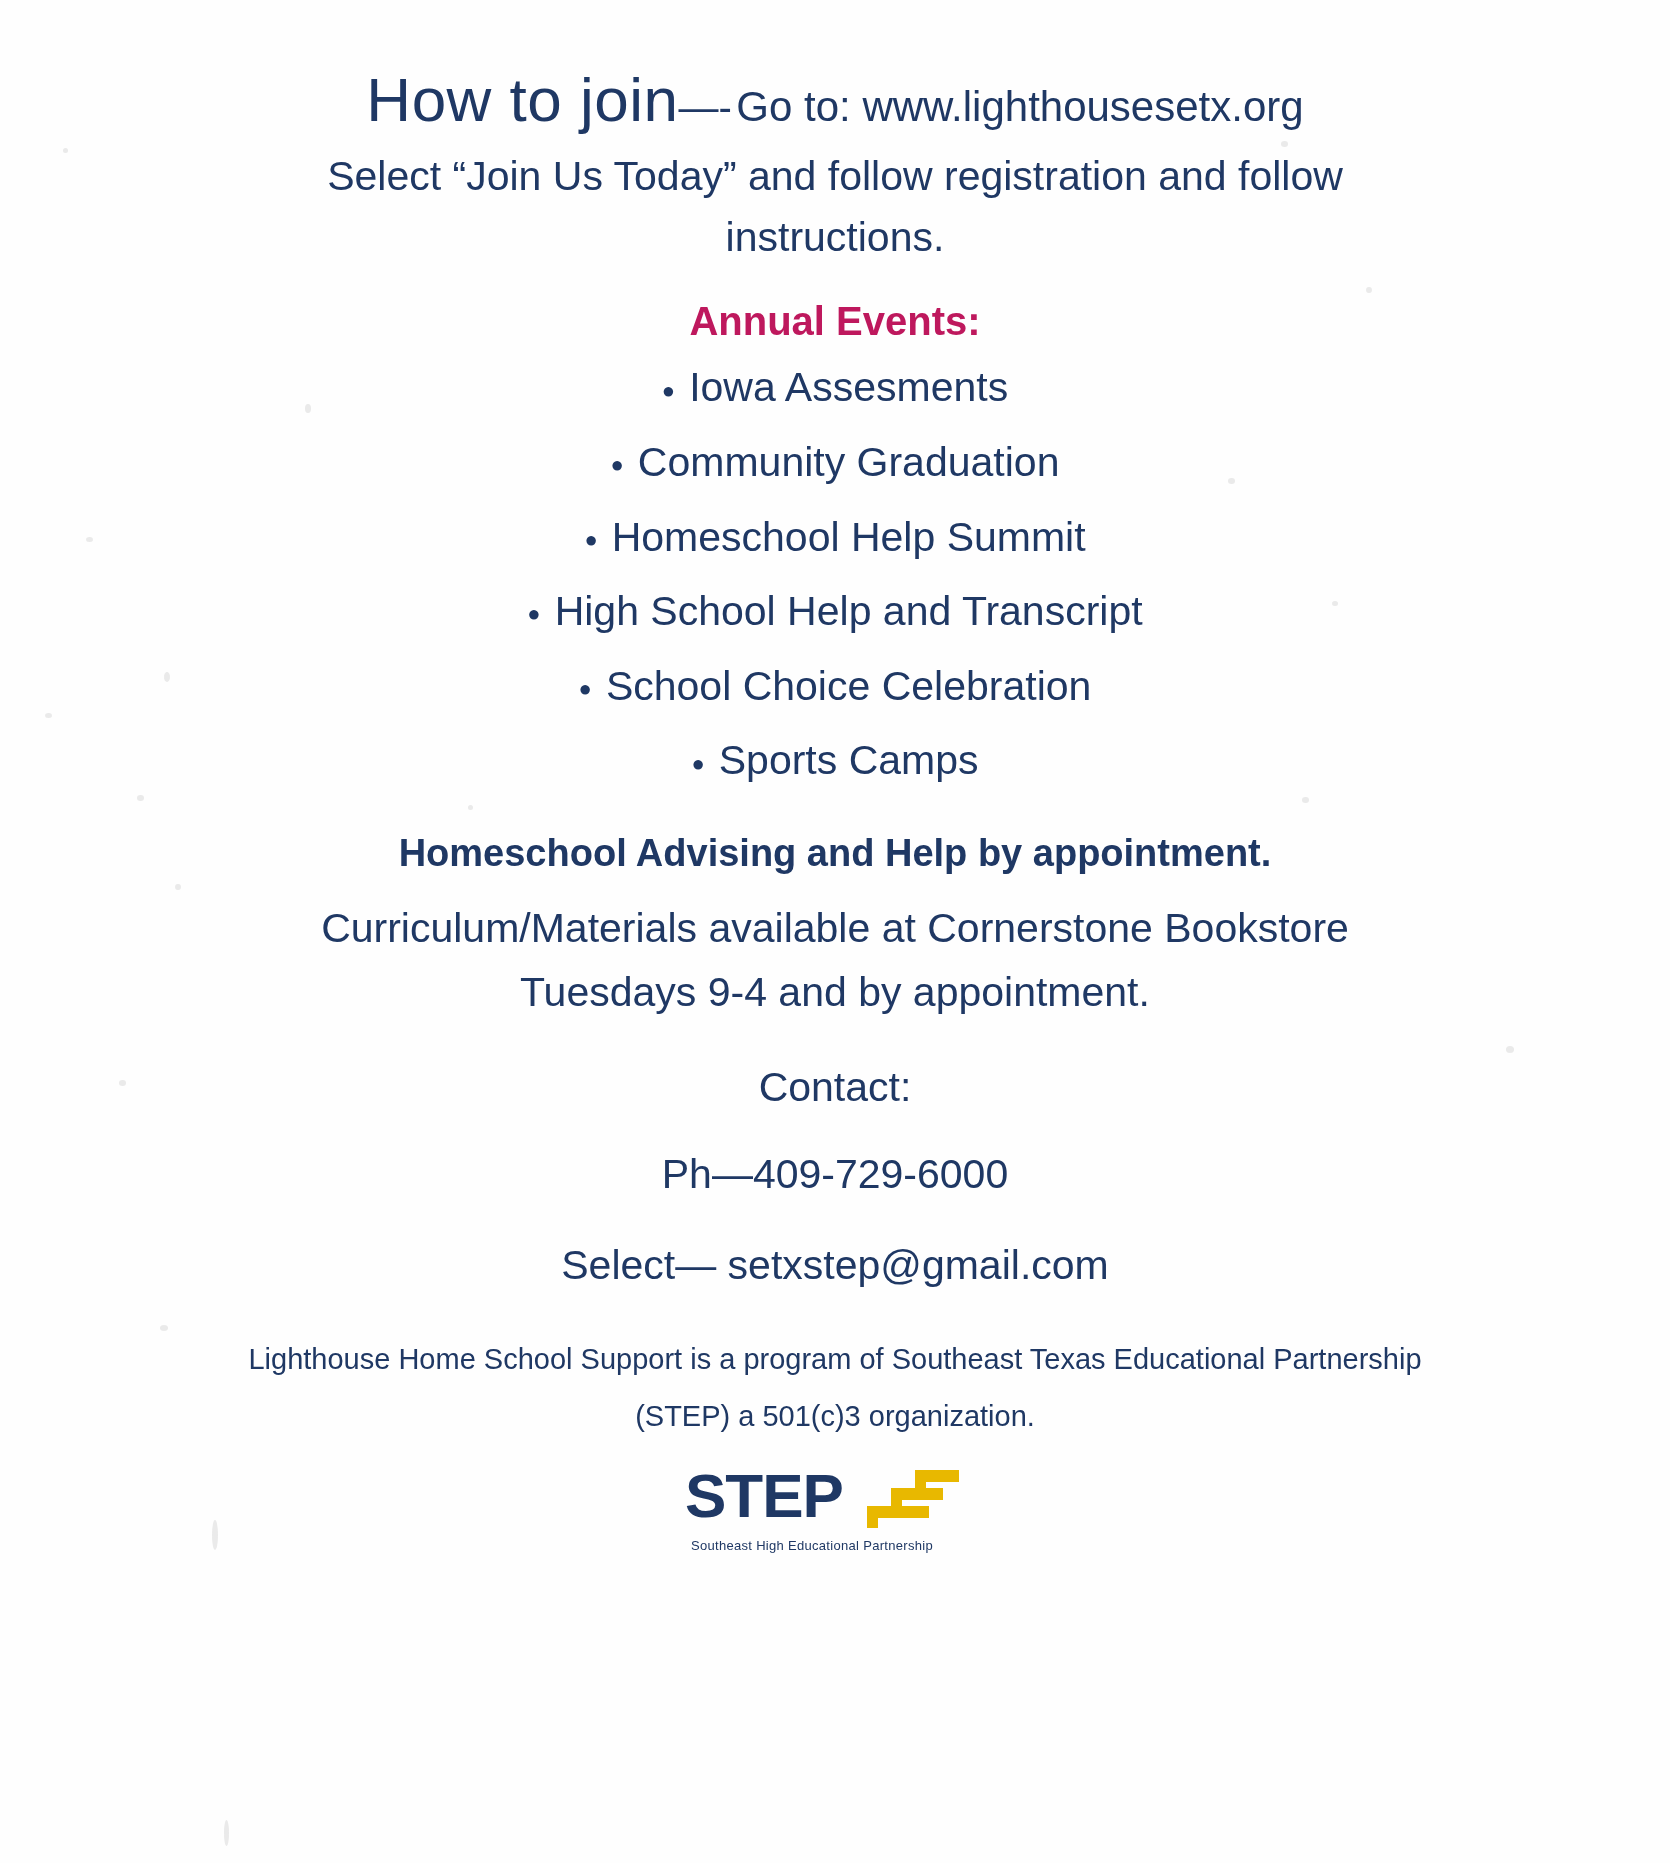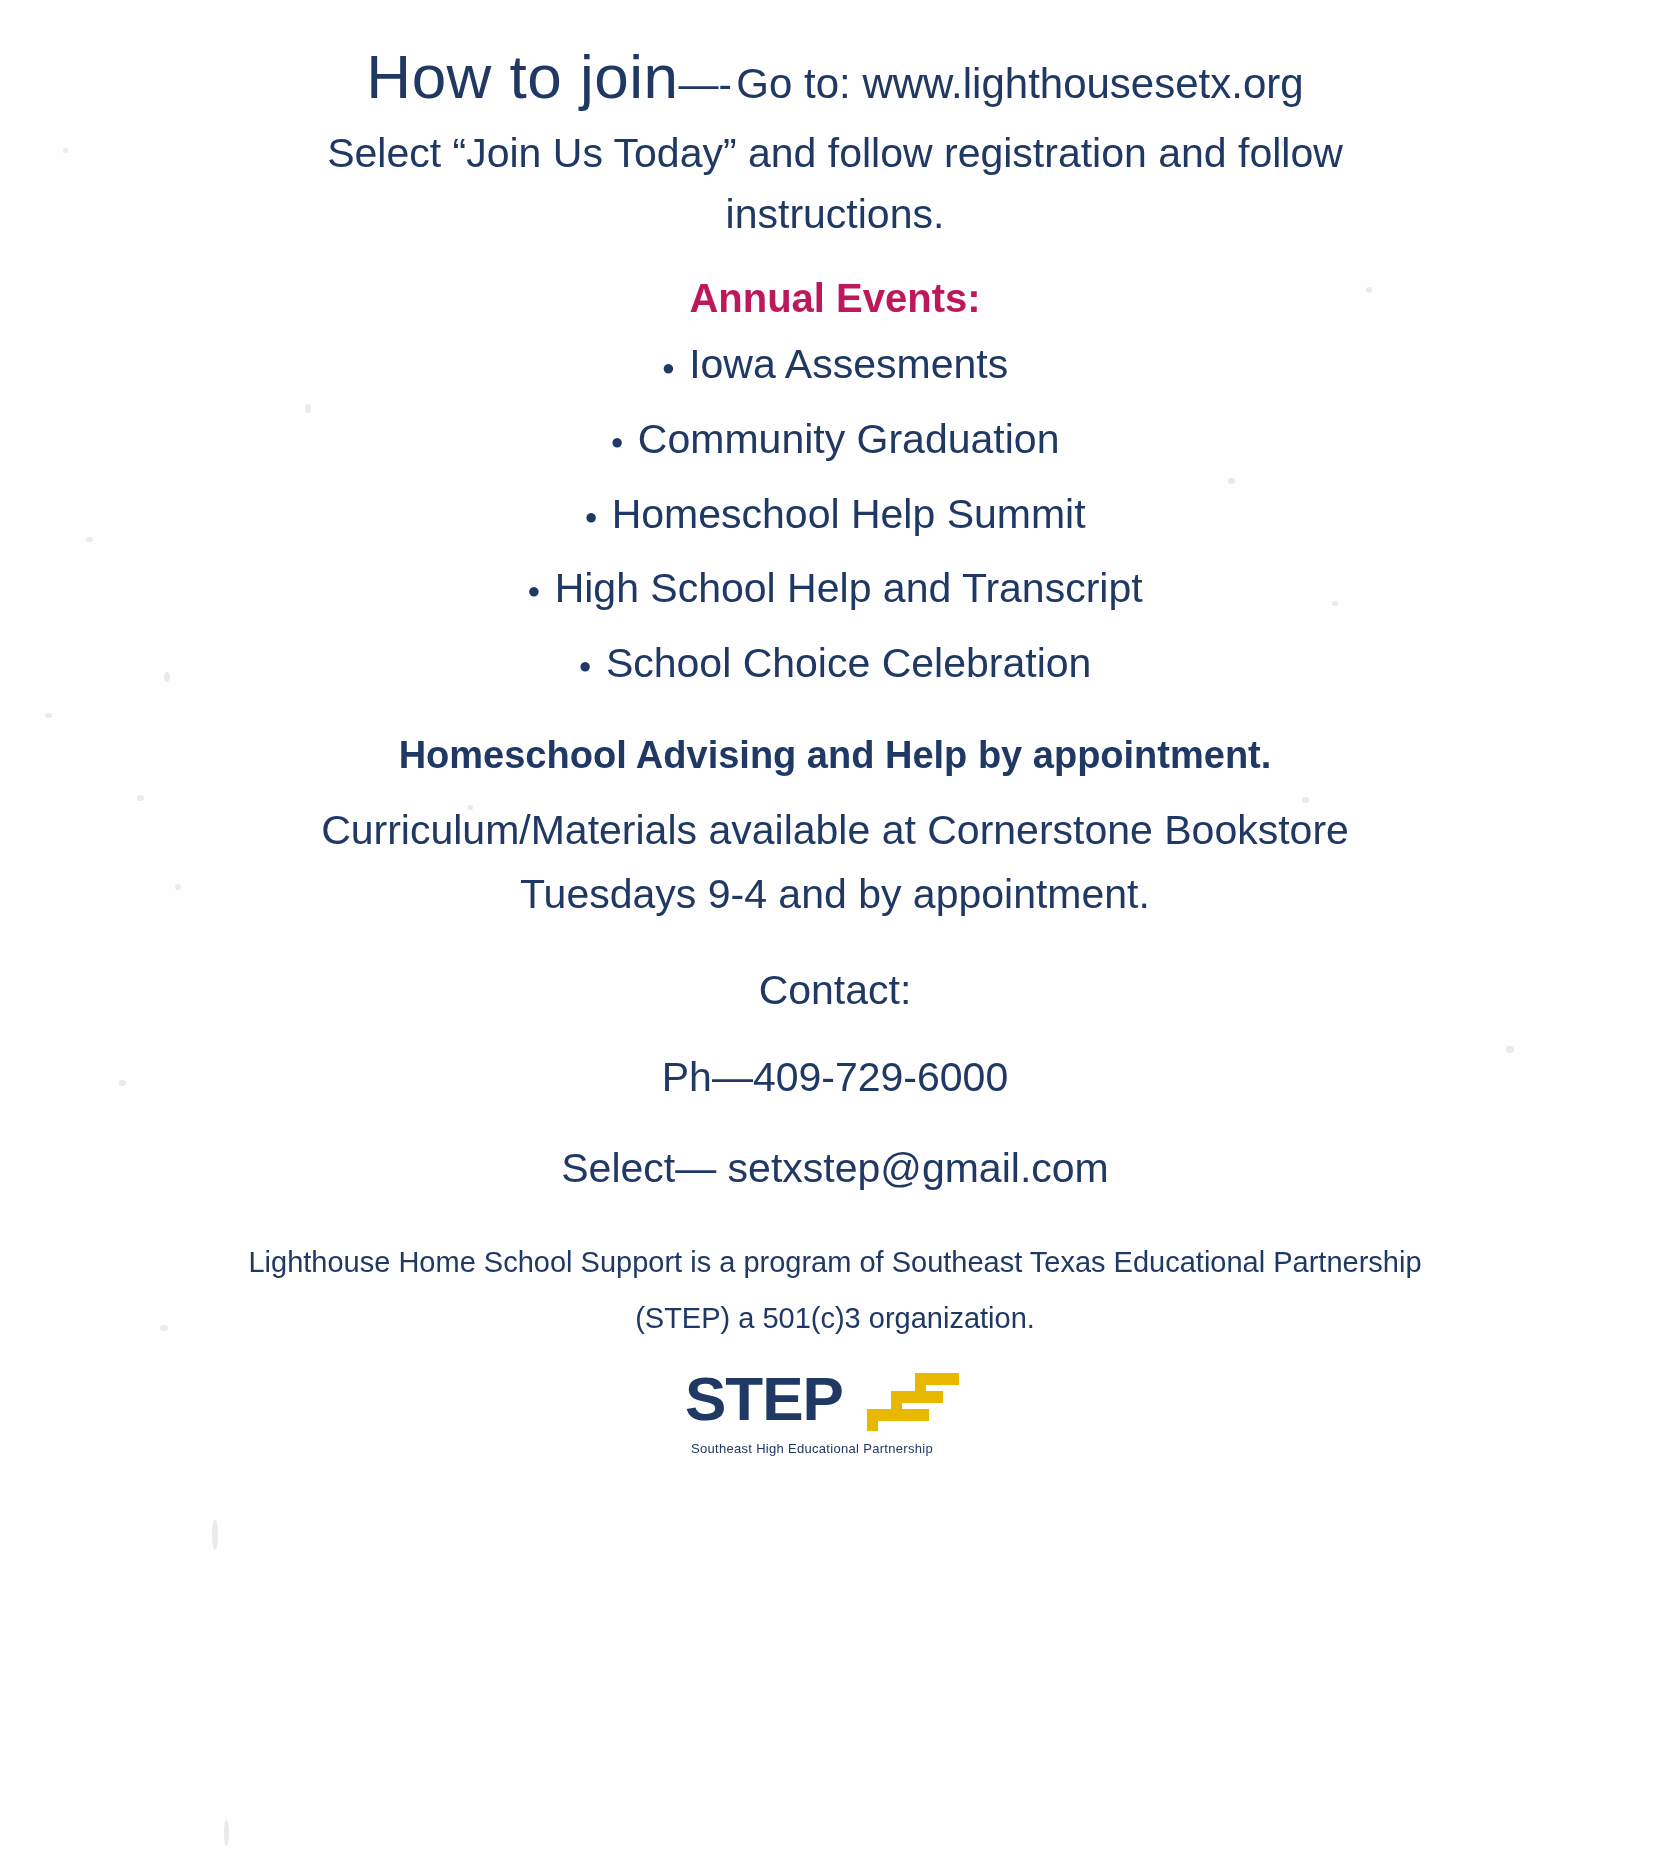--- a/index.html
+++ b/index.html
@@ -24,21 +24,21 @@
   .speck {
     position: absolute;
     background: #d8d8d8;
     border-radius: 50%;
     opacity: .55;
   }
   .content {
     position: relative;
     width: 1400px;
     margin: 0 auto;
-    padding-top: 44px;
+    padding-top: 67px;
     text-align: center;
   }
   .headline {
     line-height: 1.05;
     margin: 0 0 14px 0;
     white-space: nowrap;
   }
   .headline .big {
     font-size: 62px;
     color: #1F3864;
@@ -190,20 +190,21 @@
     <p class="lead">Select “Join Us Today” and follow registration and follow instructions.</p>
 
     <div class="section-title">Annual Events:</div>
 
     <ul class="events">
       <li><span class="bullet">●</span><span>Iowa Assesments</span></li>
       <li><span class="bullet">●</span><span>Community Graduation</span></li>
       <li><span class="bullet">●</span><span>Homeschool Help Summit</span></li>
       <li><span class="bullet">●</span><span>High School Help and Transcript</span></li>
       <li><span class="bullet">●</span><span>School Choice Celebration</span></li>
+      <li><span class="bullet">●</span><span>Sports Camps</span></li>
     </ul>
 
     <div class="advising">Homeschool Advising and Help by appointment.</div>
 
     <div class="curriculum">Curriculum/Materials available at Cornerstone Bookstore Tuesdays 9-4 and by appointment.</div>
 
     <div class="contact-label">Contact:</div>
     <div class="phone">Ph—409-729-6000</div>
     <div class="email">Select— setxstep@gmail.com</div>
 

